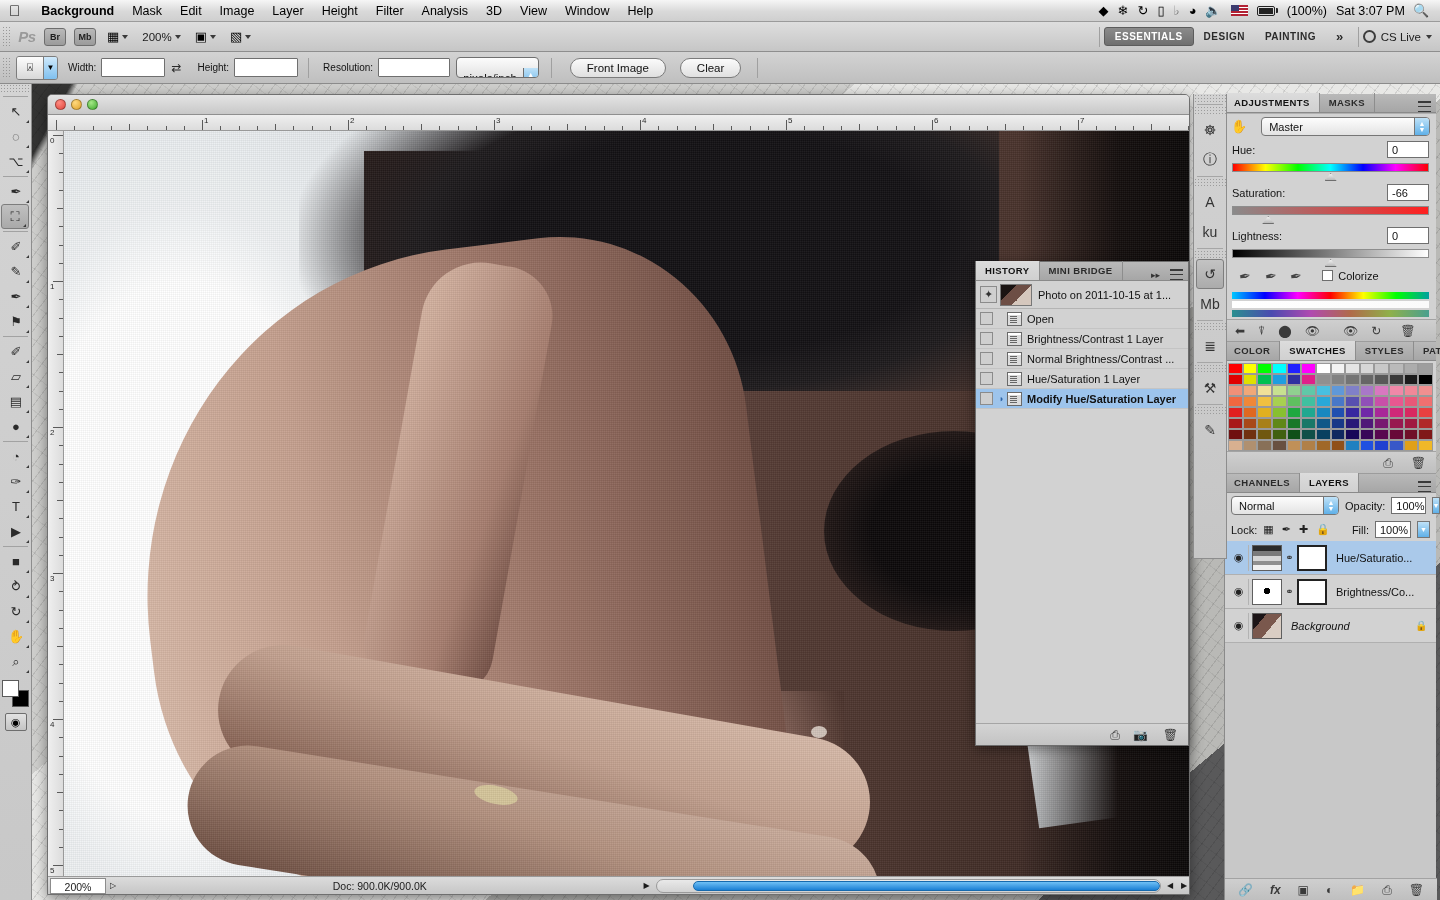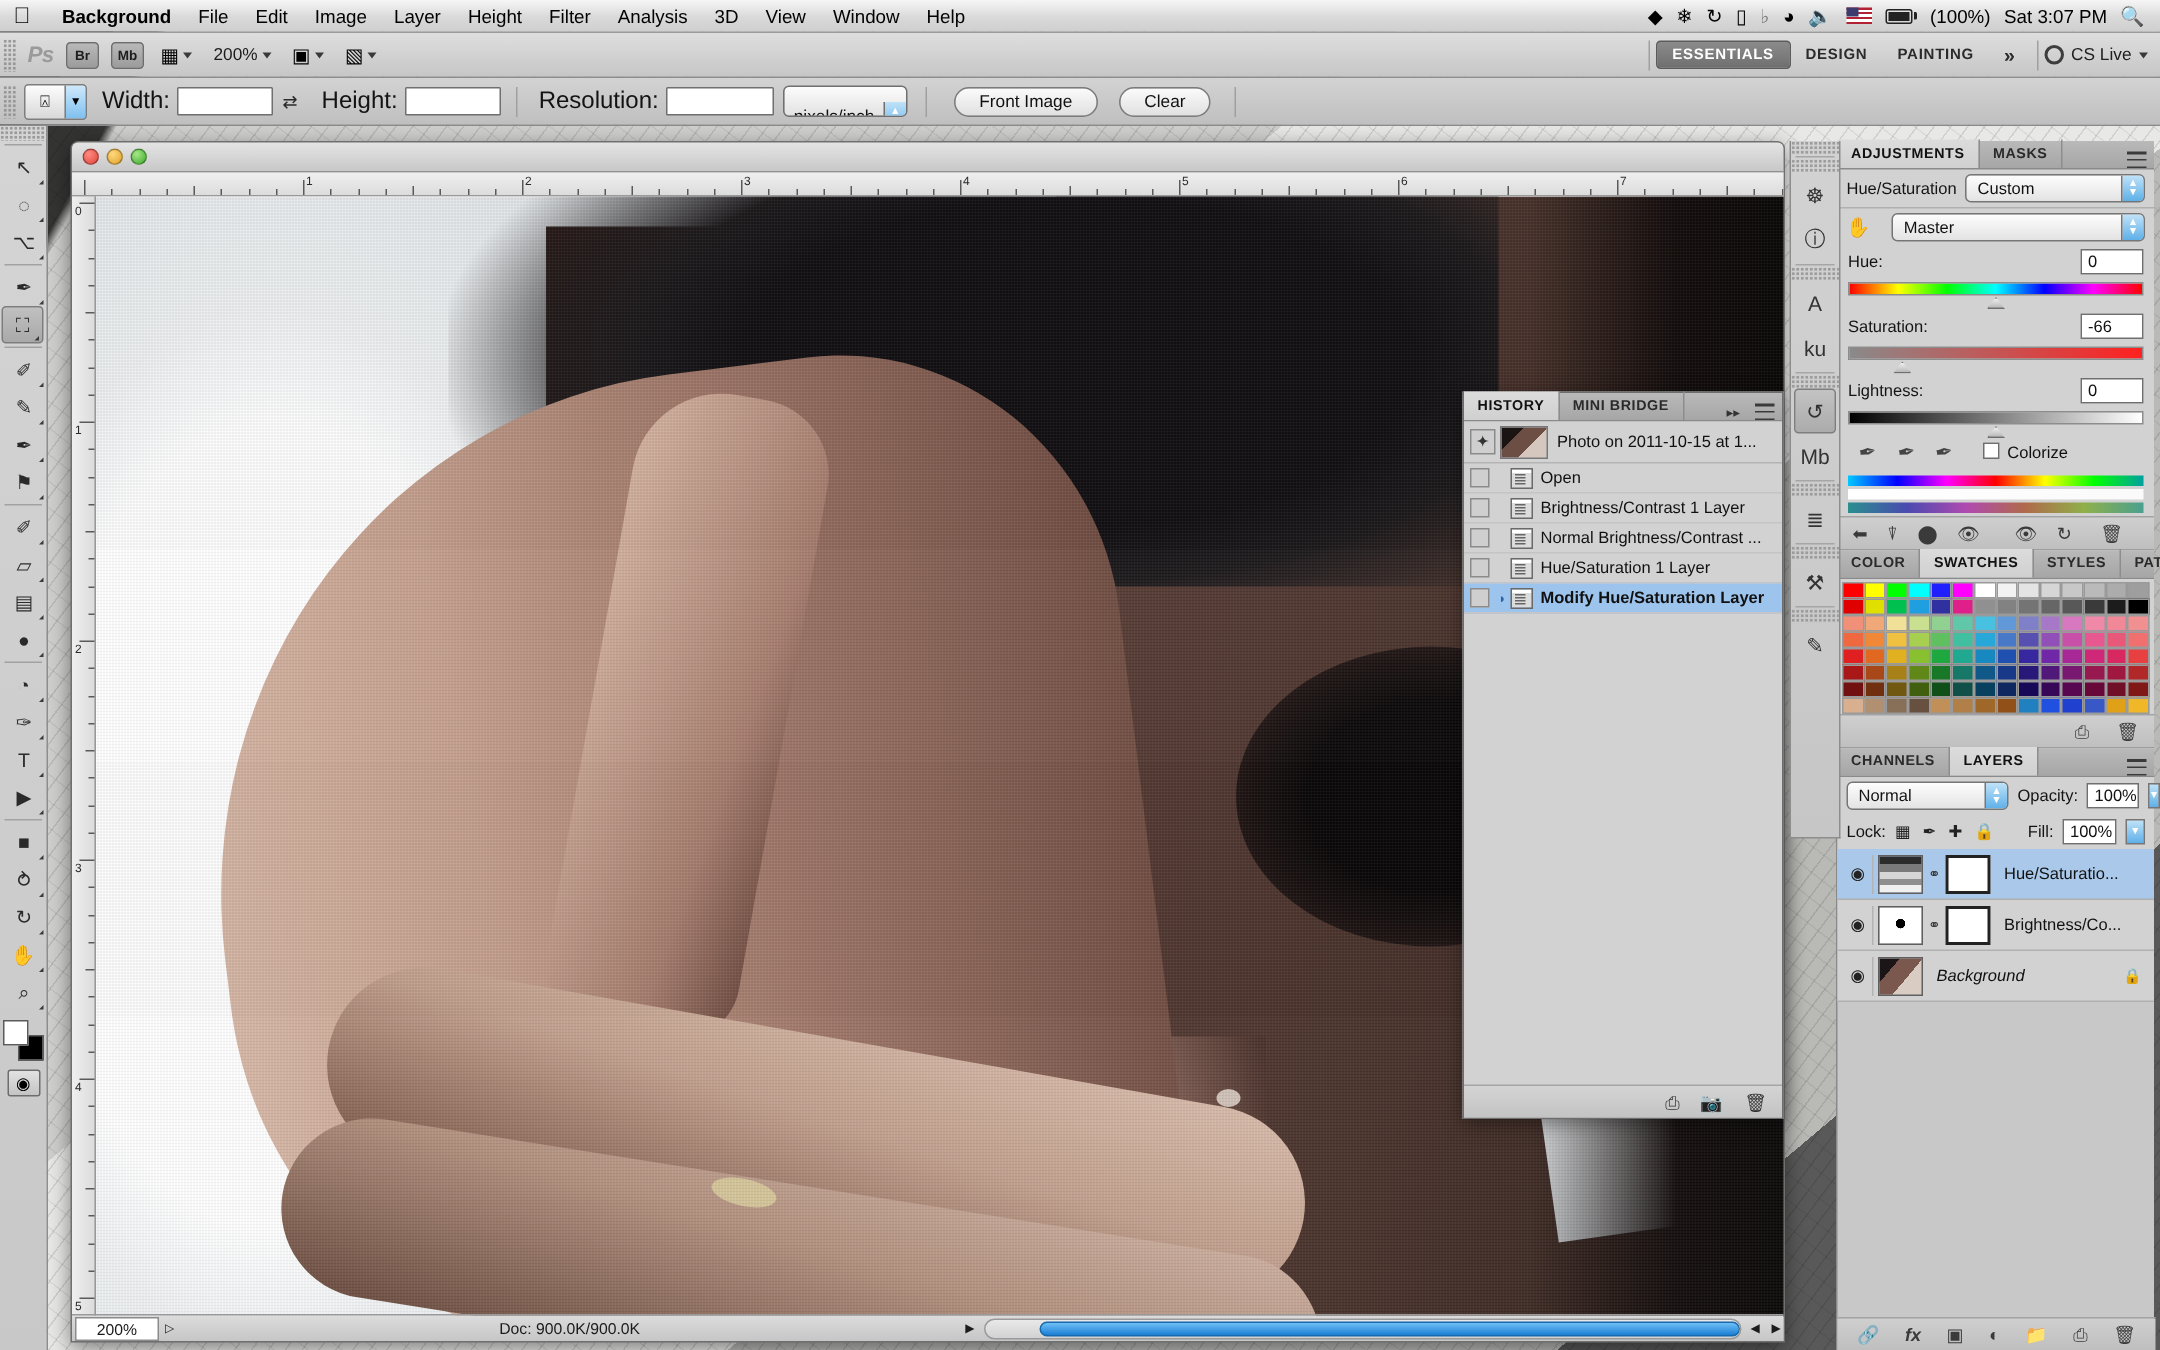--- a/index.html
+++ b/index.html
@@ -62,21 +62,21 @@
 
   
   #optbar{position:absolute;left:0;top:52px;width:1440px;height:32px;
     background:linear-gradient(180deg,#d3d3d3,#bfbfbf);border-bottom:1px solid #8b8b8b;
     display:flex;align-items:center;z-index:49;}
   .tooldrop{display:flex;align-items:center;height:24px;border:1px solid #7d7d7d;border-radius:3px;overflow:hidden;margin-left:2px;}
   .tooldrop .ic{width:26px;height:22px;background:linear-gradient(180deg,#fdfdfd,#d8d8d8);
     display:flex;align-items:center;justify-content:center;}
   .tooldrop .ar{width:14px;height:22px;background:linear-gradient(180deg,#cfe9fb,#7fc0ef);
     display:flex;align-items:center;justify-content:center;border-left:1px solid #7d7d7d;}
-  .lbl{font-size:16px;color:#131313;margin:0 5px 0 10px;}
+  .lbl{font-size:10px;color:#131313;margin:0 5px 0 10px;}
   .tfield{height:19px;width:64px;border:1px solid #6f6f6f;background:#fff;border-radius:1px;}
   .tfield.wide{width:72px;}
   .swapic{font-size:12px;color:#2a2a2a;margin:0 6px;}
   .unitsel{height:21px;display:flex;align-items:center;border:1px solid #6f6f6f;border-radius:4px;
     background:linear-gradient(180deg,#fcfcfc,#e2e2e2);margin-left:6px;overflow:hidden;}
   .unitsel span{padding:0 6px;font-size:11.5px;color:#101010;margin-top:20px;}
   .unitsel .spin{width:15px;height:19px;background:linear-gradient(180deg,#bfe2f8,#64b2e8);
     border-left:1px solid #6f6f6f;display:flex;flex-direction:column;align-items:center;justify-content:center;color:#fff;font-size:7px;line-height:6px;}
   .pillbtn{height:20px;padding:0 16px;border:1px solid #7b7b7b;border-radius:10px;
     background:linear-gradient(180deg,#fbfbfb,#e0e0e0);font-size:11.5px;color:#101010;
@@ -257,21 +257,21 @@
   .lockglyph{font-size:10px;color:#333;padding-right:4px;}
 </style>
 </head>
 <body>
 
 <div id="desktop"></div>
 
 <div id="menubar">
   <span class="apple"></span>
   <span class="mi bold">Background</span>
-  <span class="mi">File</span>
+  <span class="mi">Mask</span>
   <span class="mi">Edit</span>
   <span class="mi">Image</span>
   <span class="mi">Layer</span>
   <span class="mi">Height</span>
   <span class="mi">Filter</span>
   <span class="mi">Analysis</span>
   <span class="mi">3D</span>
   <span class="mi">View</span>
   <span class="mi">Window</span>
   <span class="mi">Help</span>
@@ -653,30 +653,20 @@
   <div class="pnl">
     <div class="ptabs">
       <div class="ptab active">ADJUSTMENTS</div>
       <div class="ptab">MASKS</div>
       <div class="spacer"></div>
       <div class="tool2">
         <span class="hmenu">
             <i></i>
             <i></i>
             <i></i>
-          </span>
-      </div>
-    </div>
-    <div class="prow">
-      <span class="plabel">Hue/Saturation</span>
-      <div class="select">
-        <span>Custom</span>
-        <span class="spin">
-            <i>▲</i>
-            <i>▼</i>
           </span>
       </div>
     </div>
     <div style="border-top:1px solid #b0b0b0"></div>
     <div class="prow">
       <span style="font-size:13px;color:#333">✋</span>
       <div class="select" style="margin-left:8px">
         <span>Master</span>
         <span class="spin">
             <i>▲</i>

